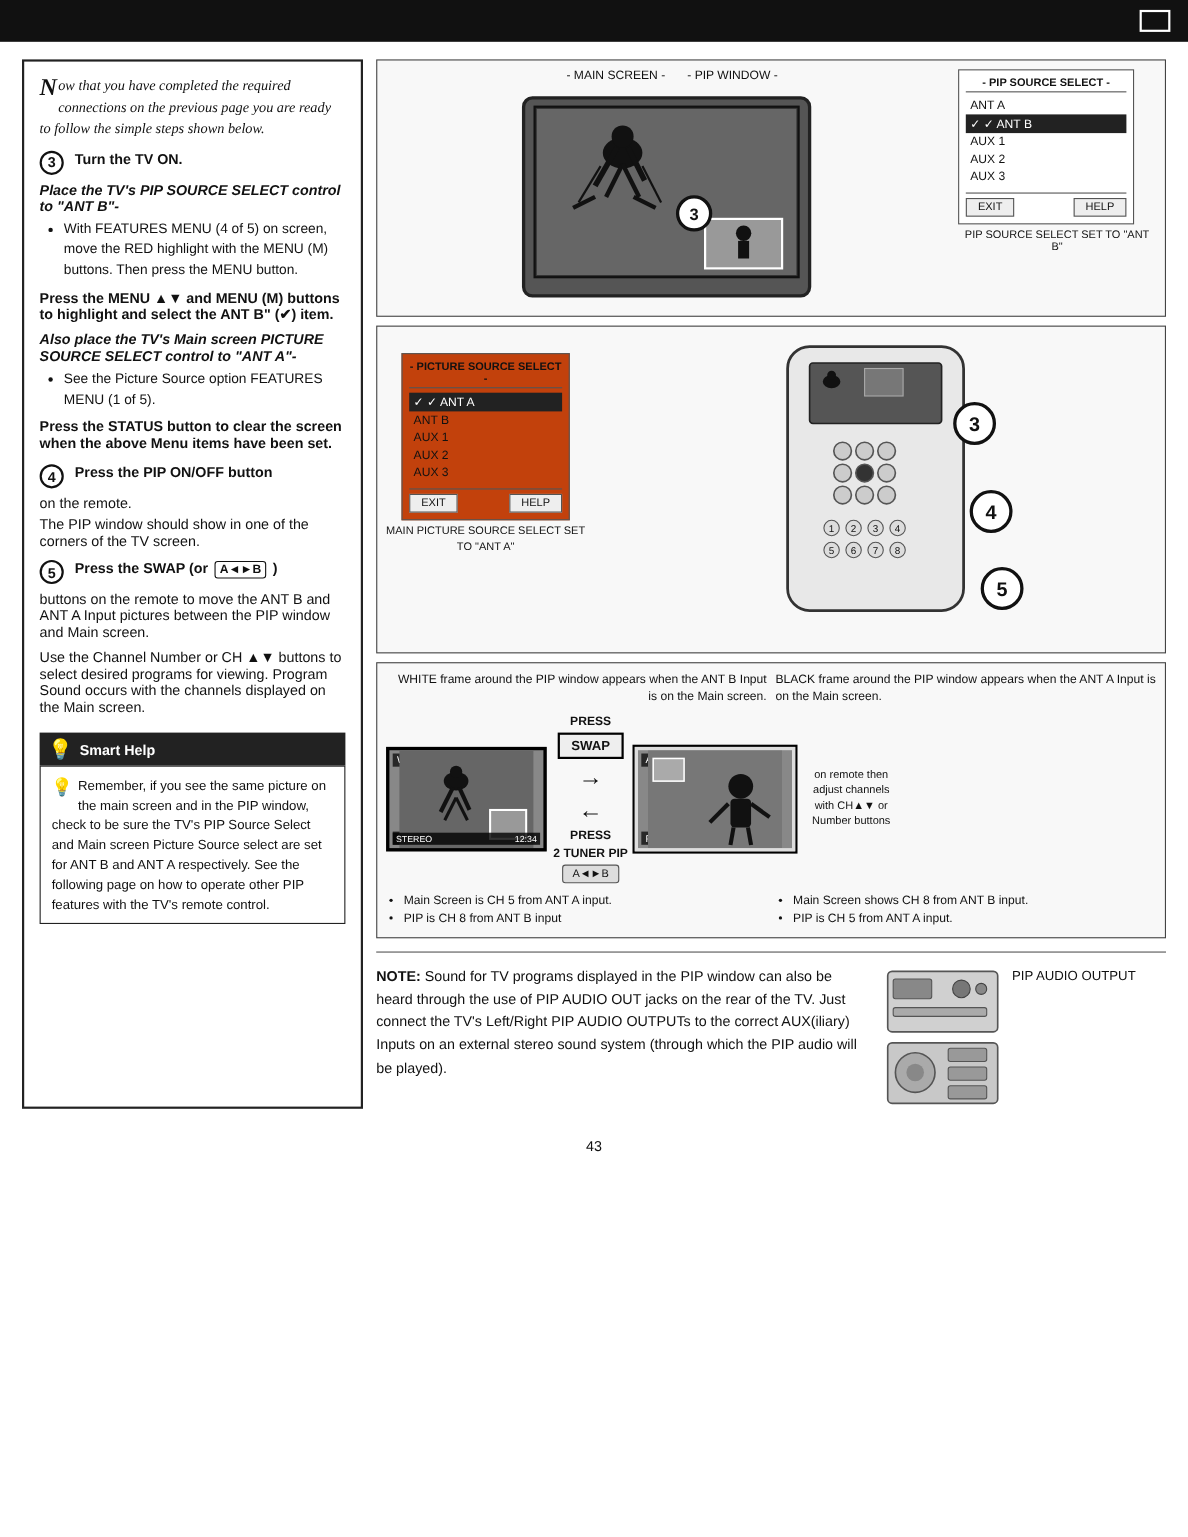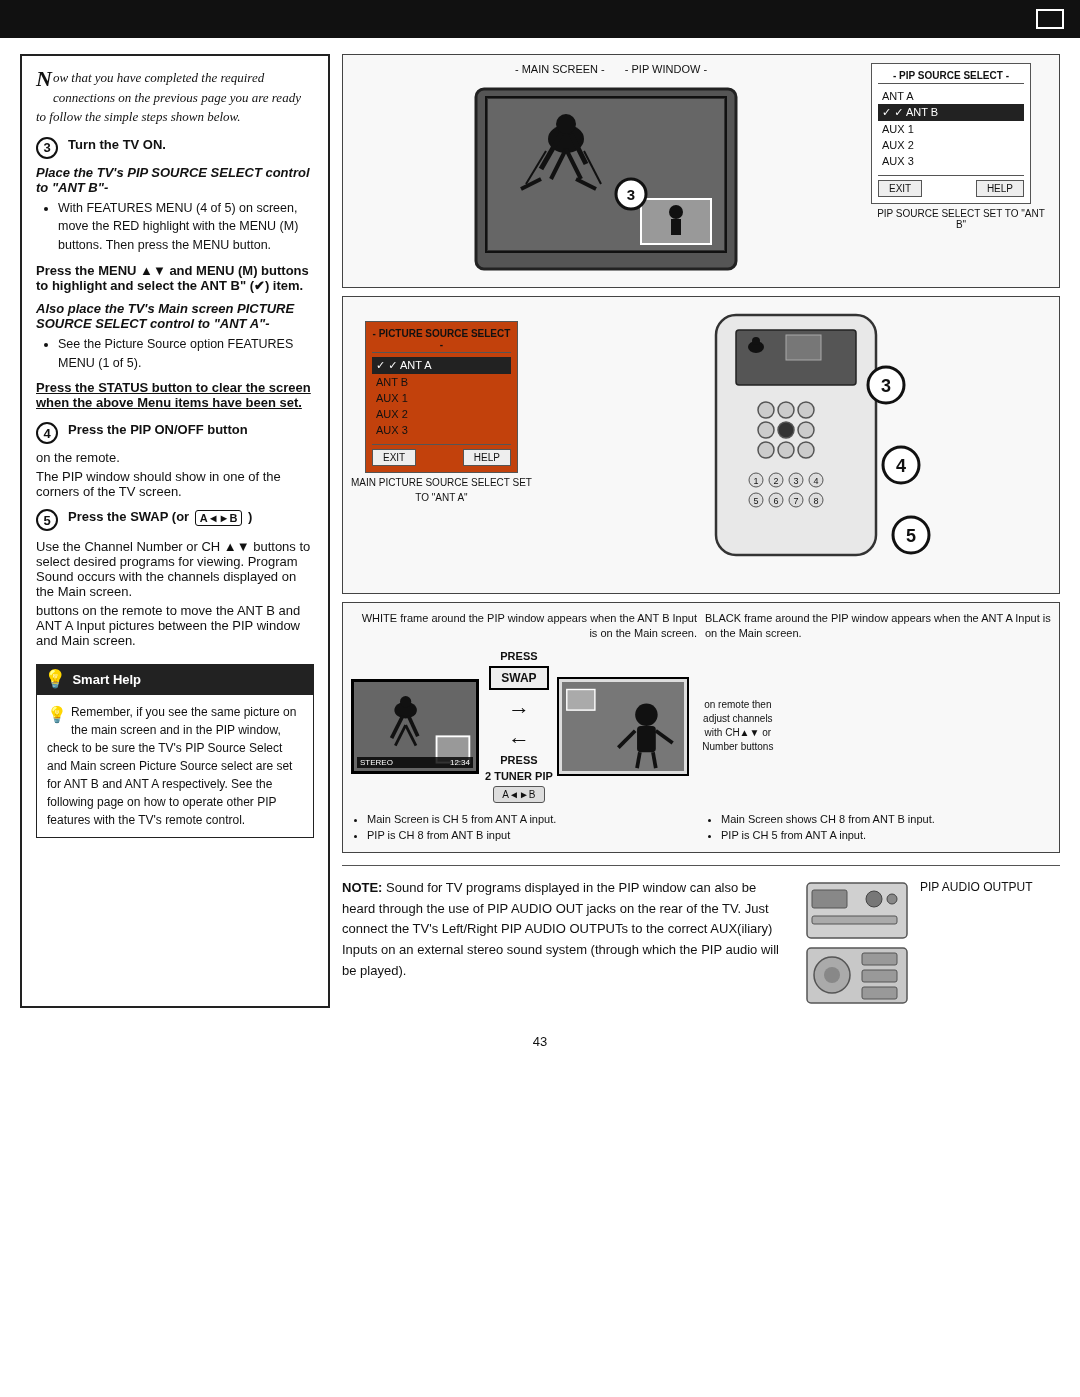--- a/index.html
+++ b/index.html
@@ -123,21 +123,20 @@
 
     .also-block {
       margin-top: 8px;
     }
 
     .press-status {
       font-weight: bold;
       font-size: 13px;
       margin-top: 8px;
       margin-bottom: 2px;
-      text-decoration: underline;
     }
 
     .step4-block {
       margin-top: 12px;
     }
 
     .step5-block {
       margin-top: 10px;
     }
 
@@ -249,21 +248,21 @@
 
     
     .remote-area {
       flex: 1;
       display: flex;
       justify-content: center;
       align-items: center;
     }
 
     .pip-screen {
-      width: 128px;
+      width: 146px;
       height: 95px;
       border: 3px solid #000;
       background: #888;
       position: relative;
       overflow: hidden;
     }
 
     .pip-label-bar {
       position: absolute;
       top: 3px;
@@ -494,22 +493,22 @@
 
       <div class="step5-block">
         <div class="step-inline">
           <span class="step-num-circle">5</span>
           <span class="step-title">
             <span>Press the SWAP (or</span>
             <span class="swap-badge">A◄►B</span>
             <span>)</span>
           </span>
         </div>
+        <div style="font-size:13px; margin-top:4px;">buttons on the remote to move the ANT B and ANT A Input pictures between the PIP window and Main screen.</div>
         <div style="font-size:13px; margin-top:8px;">Use the Channel Number or CH ▲▼ buttons to select desired programs for viewing. Program Sound occurs with the channels displayed on the Main screen.</div>
-        <div style="font-size:13px; margin-top:4px;">buttons on the remote to move the ANT B and ANT A Input pictures between the PIP window and Main screen.</div>
       </div>
 
       <div style="margin-top:16px;">
         <div class="smart-help-box">
           <span class="bulb-icon">💡</span>
           <span>Smart Help</span>
         </div>
         <div class="smart-help-content">
           <span style="float:left; margin-right:4px; font-size:16px;">💡</span>
           <span>Remember, if you see the same picture on the main screen and in the PIP window, check to be sure the TV's PIP Source Select and Main screen Picture Source select are set for ANT B and ANT A respectively. See the following page on how to operate other PIP features with the TV's remote control.</span>

